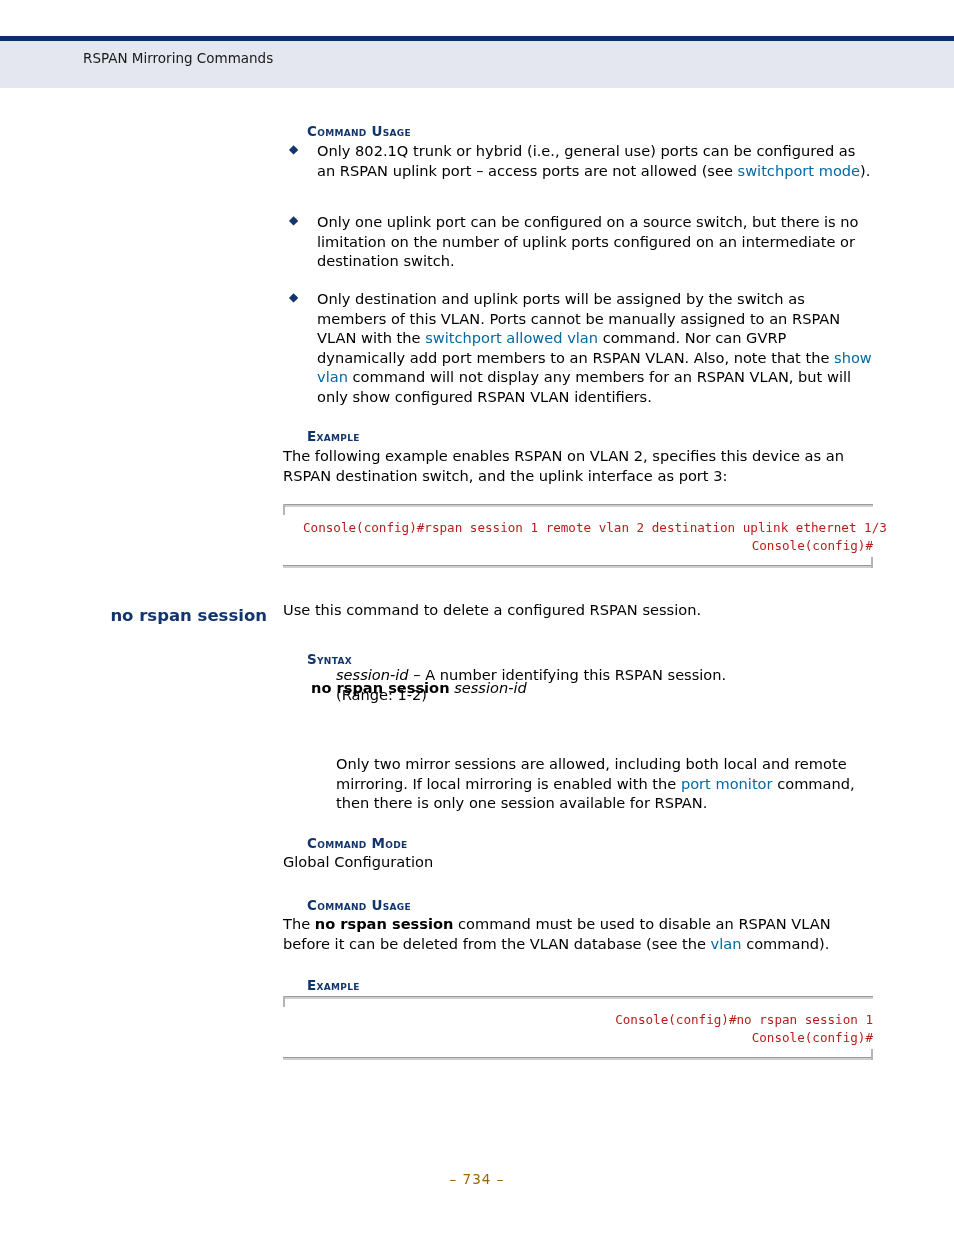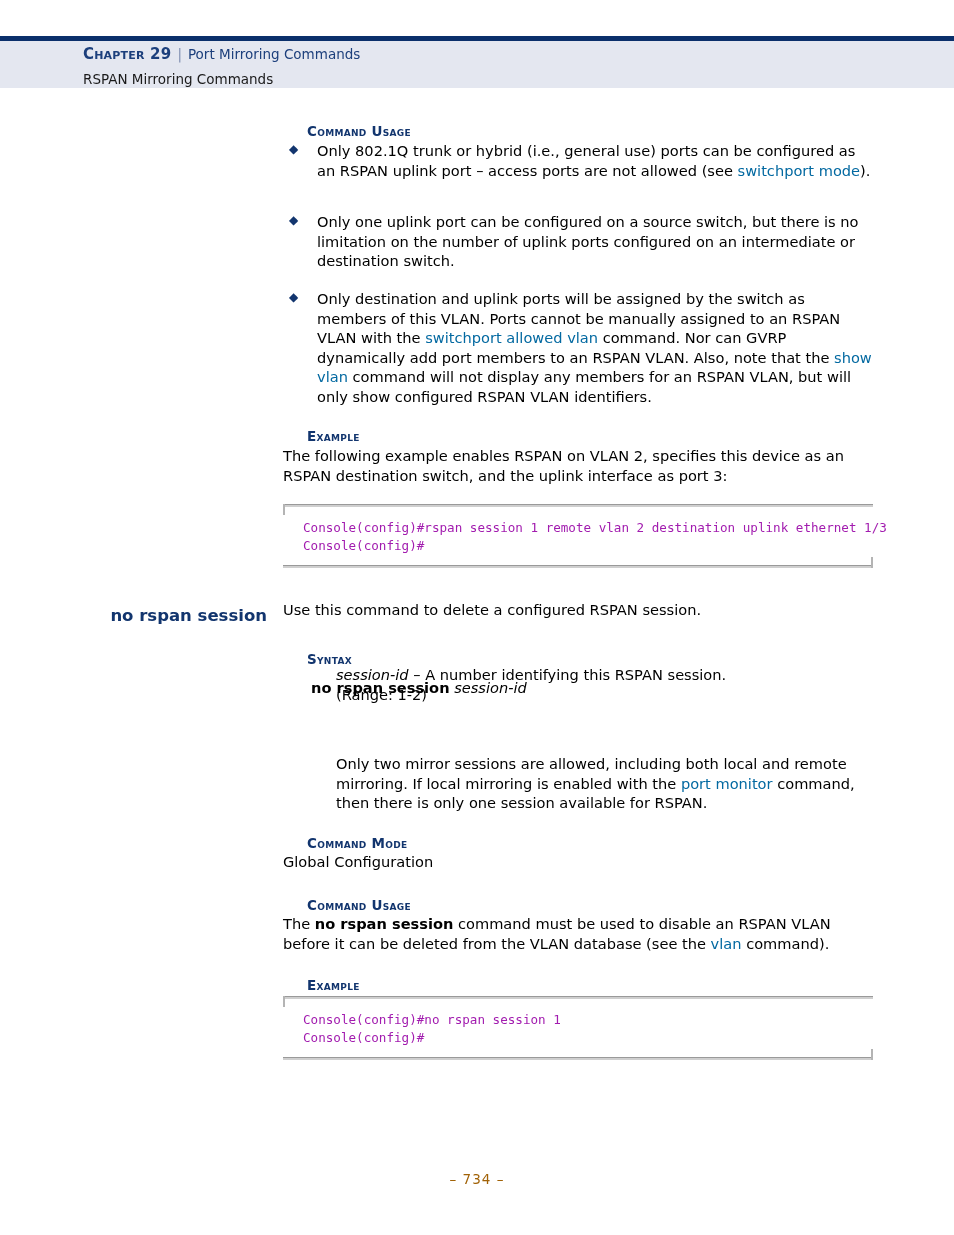--- a/index.html
+++ b/index.html
@@ -155,46 +155,44 @@
     right: 0;
     bottom: 0;
     width: 2px;
     height: 11px;
     background: #b4b4b4;
   }
   .code-text {
     font-family: "DejaVu Sans Mono", "Liberation Mono", monospace;
     font-size: 12.6px;
     line-height: 17.5px;
-    color: #a21caf;
+    color: #b91c1c;
     padding: 6px 0 6px 20px;
     white-space: pre;
+    text-align: right;
   }
 
   
   .footer {
     position: absolute;
     top: 1171px;
     left: 0;
     width: 954px;
     text-align: center;
     color: #a16207;
     font-size: 13.5px;
     letter-spacing: 1px;
   }
 </style>
 </head>
 <body>
 
 <div class="header-rule"></div>
 <div class="header-band"></div>
 <div class="header-text">
-  <div class="hdr-line1">
-    <span class="hdr-chapter">Chapter 29</span><span class="hdr-sep">|</span><span>Port Mirroring Commands</span>
-  </div>
   <div class="hdr-line2">RSPAN Mirroring Commands</div>
 </div>
 
 <div class="content">
 
   <div class="col" style="top:123px;">
     <div class="sec-head">Command Usage</div>
   </div>
 
   <div class="col body" style="top:141px;">

